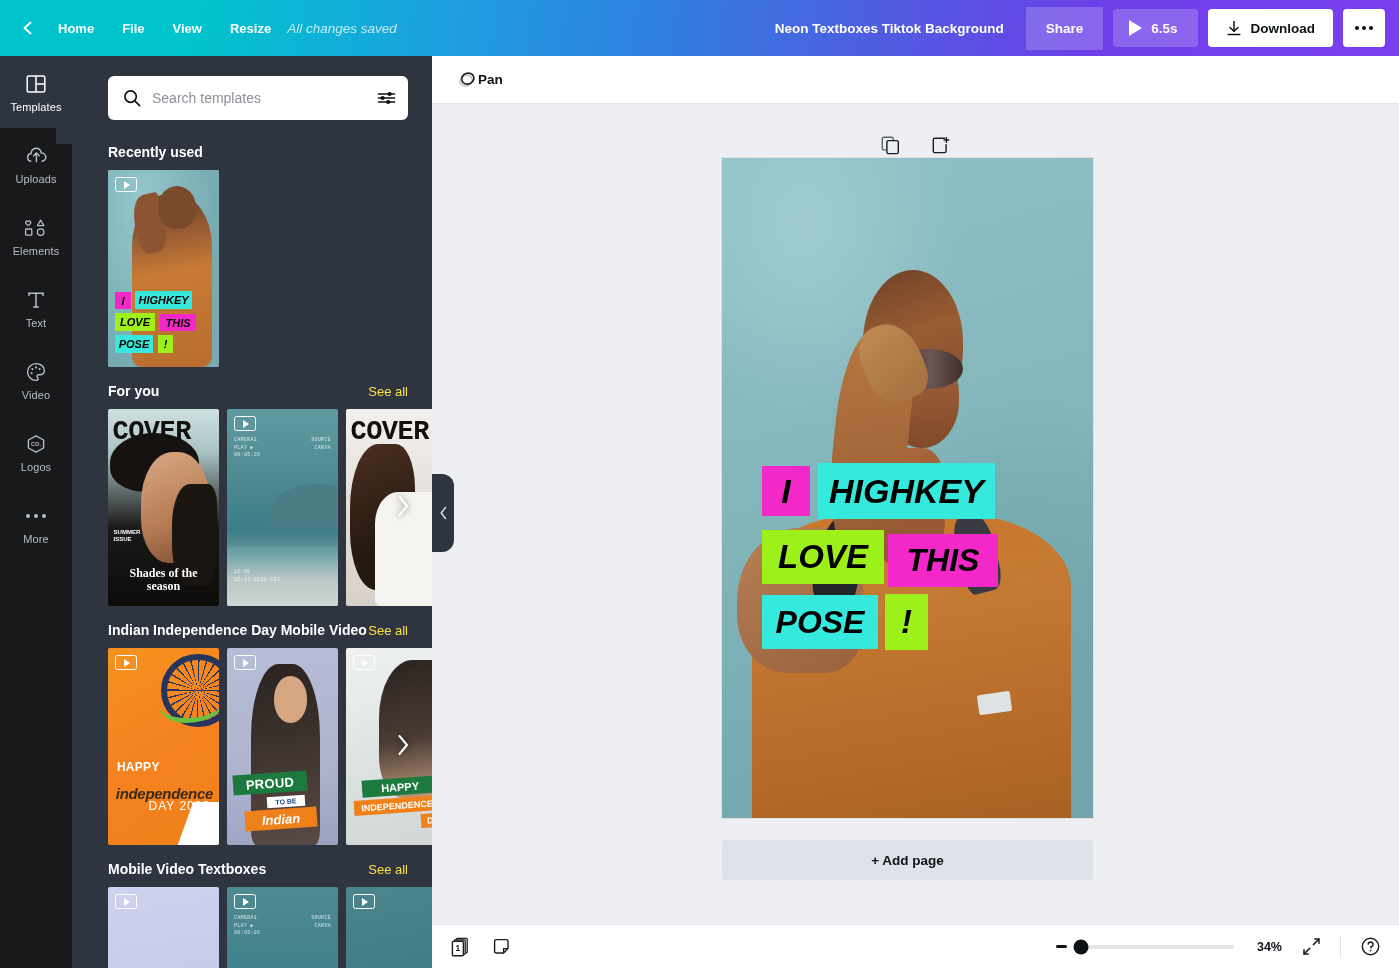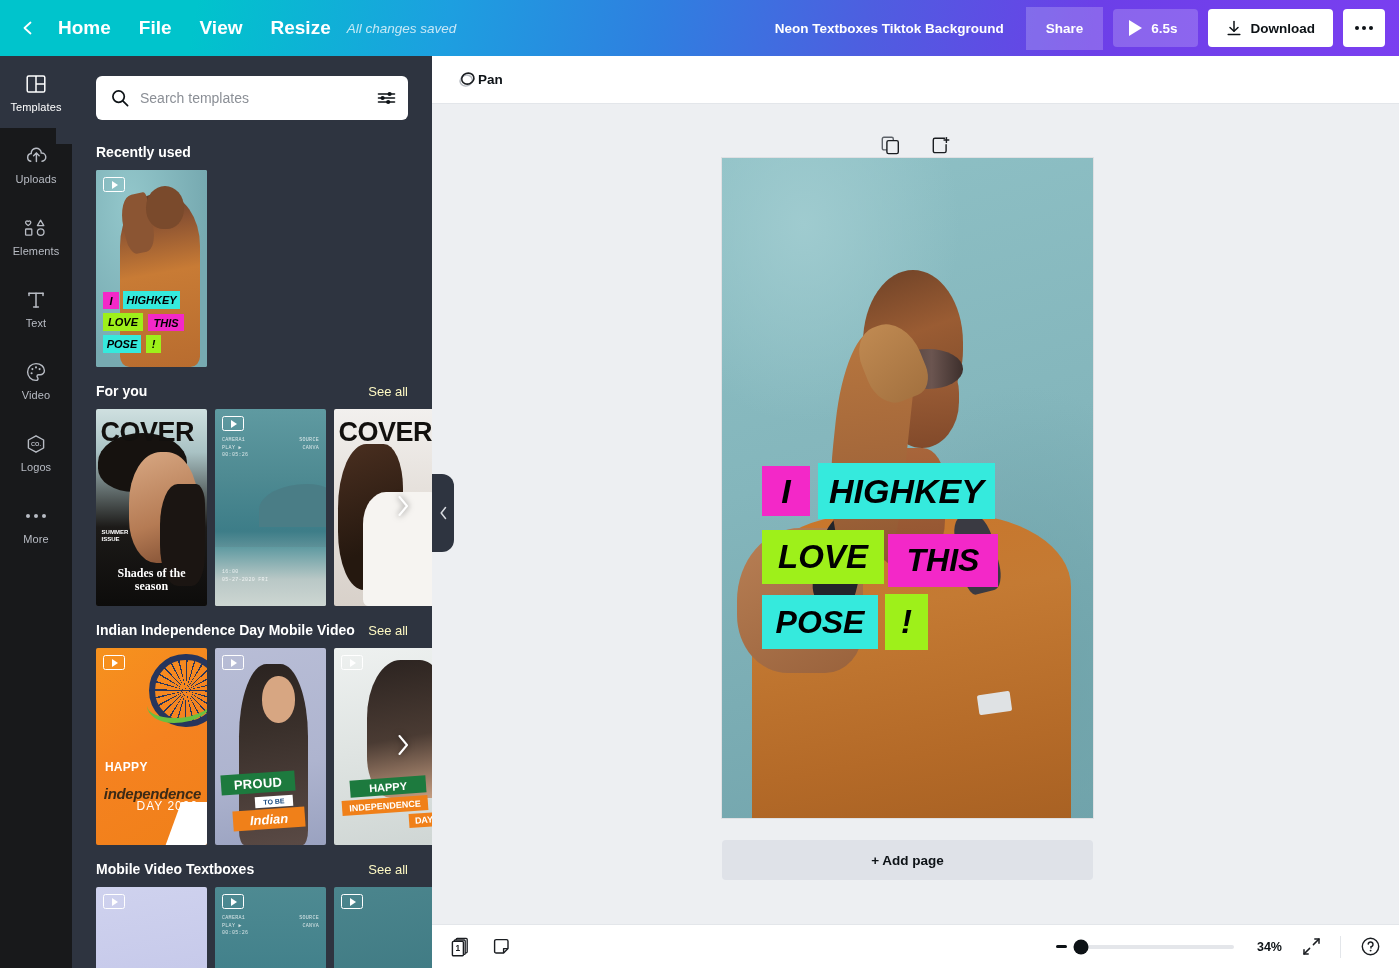--- a/index.html
+++ b/index.html
@@ -21,21 +21,21 @@
     color: #fff; z-index: 40;
   }
   #topbar .left-menu { display: flex; align-items: center; padding-left: 18px; }
   .back-chevron {
     width: 20px; height: 20px; margin-right: 6px;
     display: flex; align-items: center; justify-content: center;
     cursor: pointer;
   }
   .back-chevron svg { display: block; }
   .menu-item {
-    font-size: 19px; font-weight: 600; color: #ffffff;
+    font-size: 13px; font-weight: 600; color: #ffffff;
     padding: 7px 14px; border-radius: 4px; cursor: pointer;
     white-space: nowrap;
   }
   .saved-label {
     font-size: 13.5px; font-style: italic; color: rgba(255,255,255,0.75);
     margin-left: 2px; white-space: nowrap;
   }
   #topbar .right-area {
     margin-left: auto; display: flex; align-items: center;
     padding-right: 14px; gap: 10px;
@@ -112,42 +112,42 @@
 
   
   #panel {
     position: absolute; top: 56px; left: 72px;
     width: 360px; height: 912px;
     background: #2e3440; overflow: hidden;
     z-index: 20;
   }
   #panel-scroll {
     width: 360px; height: 912px; overflow: hidden;
-    padding: 0 0 0 0;
+    padding: 0 0 0 12px;
   }
   .search-wrap { padding: 20px 24px 8px 24px; }
   .search-box {
     background: #ffffff; border-radius: 6px;
     height: 44px; display: flex; align-items: center;
     padding: 0 12px 0 14px; gap: 10px;
   }
   .search-input {
     flex: 1; border: none; outline: none;
     font-size: 14px; font-family: "Liberation Sans", sans-serif;
     color: #0d1216; background: transparent;
   }
   .search-input::placeholder { color: #8b8f96; }
   .filter-btn { cursor: pointer; display: flex; align-items: center; }
   .sec-head {
     display: flex; align-items: baseline; justify-content: space-between;
     padding: 16px 24px 10px 24px;
   }
   .sec-title { font-size: 14px; font-weight: 700; color: #ffffff; }
   .see-all {
-    font-size: 13px; color: #fef9c3; cursor: pointer;
+    font-size: 13px; color: #fde047; cursor: pointer;
   }
   .thumb-row {
     display: flex; gap: 8px; padding: 0 0 0 24px;
     position: relative;
   }
   .thumb {
     width: 111px; height: 197px; border-radius: 2px;
     overflow: hidden; position: relative; cursor: pointer;
     flex: 0 0 auto; background: #444;
   }
@@ -223,21 +223,21 @@
     position:absolute; left:4%; top:18%; width:58%; height:74%;
     background: linear-gradient(160deg,#4a2f20 0%,#25180f 70%);
     border-radius: 44% 30% 26% 40%;
   }
   .art-cover3 .body {
     position:absolute; left:26%; top:42%; width:74%; height:58%;
     background:#f6f4f1; border-radius: 28% 18% 6% 6%;
   }
   .cover-word {
     position:absolute; top:5%; left:4%; right:2%;
-    font-family: Liberation Sans, sans-serif; font-weight: 700;
+    font-family: Liberation Mono, monospace; font-weight: 700;
     color: #12100e; letter-spacing: -0.5px; line-height: 1;
   }
   .cover-sub {
     position:absolute; left:5%; bottom:7%; right:5%;
     font-family:"Liberation Serif", serif; font-weight:700;
     color:#fff; text-align:center; line-height:1.05;
   }
   .cover-tag {
     position:absolute; left:5%; bottom:32%;
     color:#fff; font-size:6px; font-weight:700; line-height:1.2;

